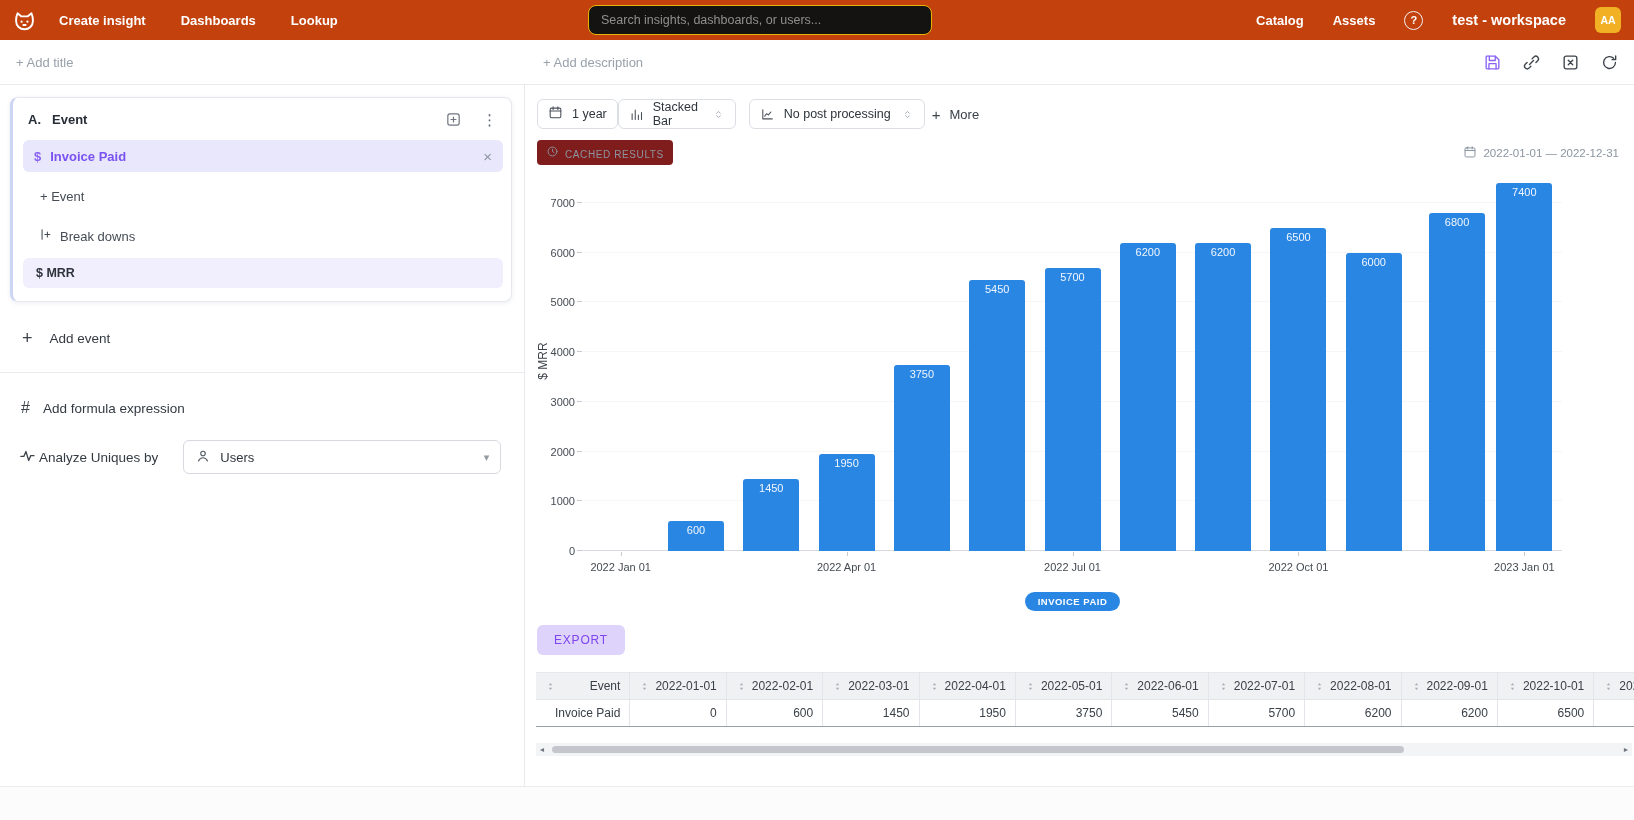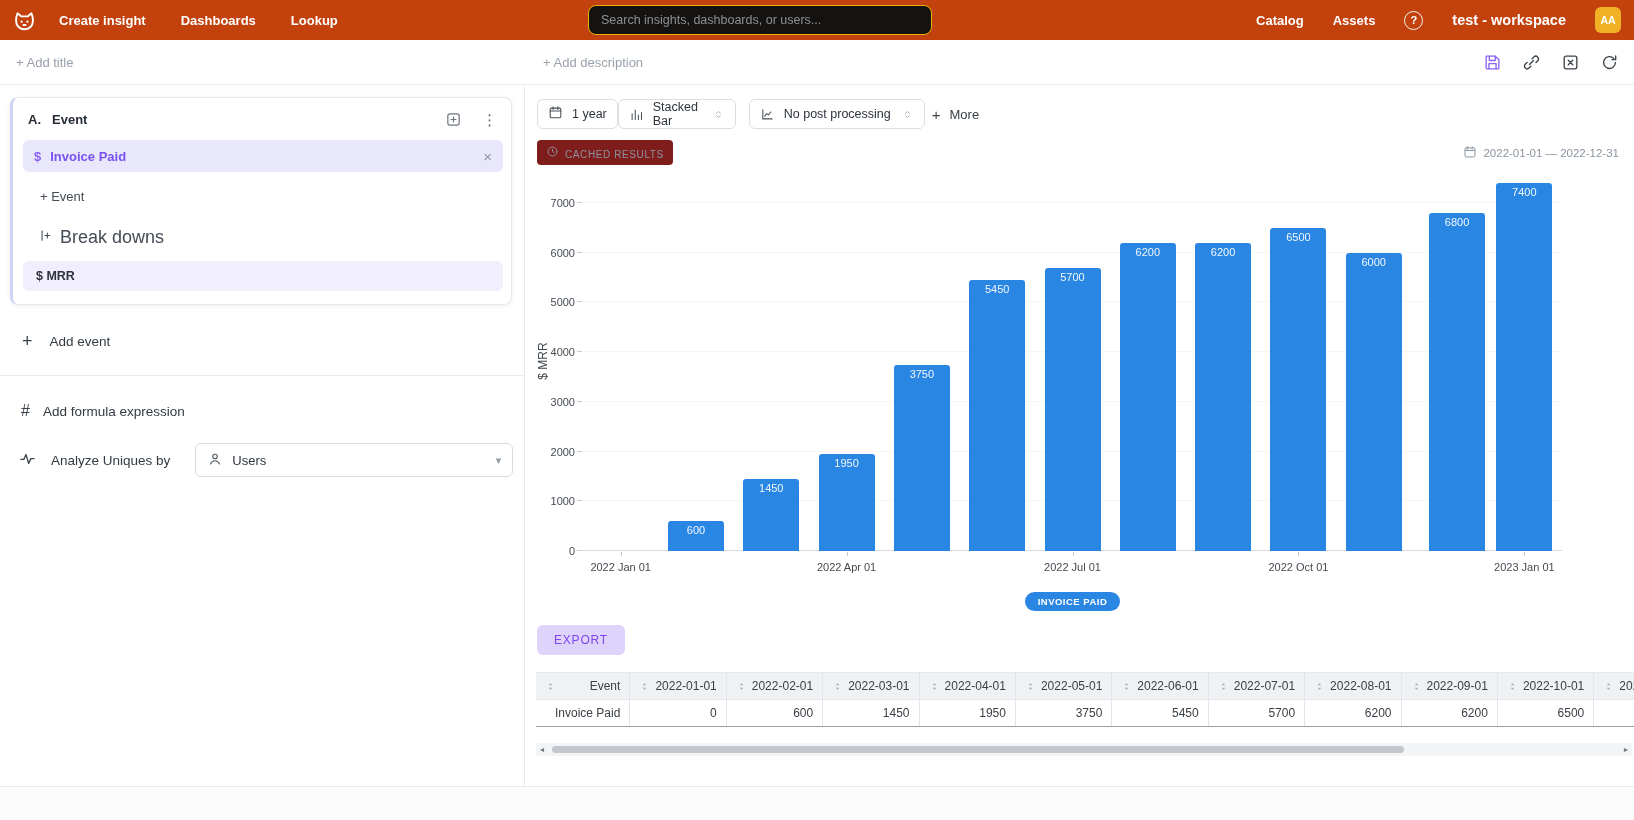--- a/index.html
+++ b/index.html
@@ -47,33 +47,33 @@
   .card-head{display:flex;align-items:center;padding:13px 14px 11px 15px;font-size:13px;font-weight:700;color:#262d37}
   .card-head .prefix{margin-right:11px}
   .card-head-icons{margin-left:auto;display:flex;align-items:center;gap:20px;color:#6e7680}
   .iconbtn{background:none;border:none;cursor:pointer;color:#6e7680;display:grid;place-items:center;padding:0}
   .kebab{font-size:15px;color:#5d646d;line-height:1}
   .event-pill{margin:1px 8px 0 10px;height:32px;background:#e9e7fb;border-radius:6px;display:flex;
     align-items:center;padding:0 11px;font-size:13px;font-weight:700;color:#7a52f0;cursor:pointer}
   .event-pill .sym{color:#8a63f4;margin-right:9px}
   .event-pill .close{margin-left:auto;color:#8f96a0;font-weight:400;font-size:15px;cursor:pointer}
   .filter-row{padding:17px 0 0 27px;font-size:13px;color:#454c55;cursor:pointer}
-  .bd-row{padding:23px 0 0 25px;font-size:18px;color:#454c55;display:flex;align-items:center;gap:7px;cursor:pointer}
+  .bd-row{padding:23px 0 0 25px;font-size:13px;color:#454c55;display:flex;align-items:center;gap:7px;cursor:pointer}
   .bd-row svg{color:#454c55}
   .mrr-row{margin:13px 8px 0 10px;height:30px;background:#f1effd;border-radius:6px;display:flex;
     align-items:center;padding:0 13px;font-size:12.5px;font-weight:700;color:#2e333b;cursor:pointer}
   
   .add-event{margin:27px 0 0 22px;display:flex;align-items:center;gap:17px;font-size:13.5px;color:#333a42;cursor:pointer}
   .plus-glyph{font-size:18px;color:#3c434b;font-weight:400;line-height:1}
   .divider{border-top:1px solid #e9ebee;margin-top:25px}
   .formula{margin:27px 0 0 21px;display:flex;align-items:center;gap:13px;font-size:13.5px;color:#333a42;cursor:pointer}
   .hash{font-size:16px;color:#3c434b;line-height:1}
   .analyze{margin:24px 0 0 19px;display:flex;align-items:center;font-size:13.5px;color:#333a42}
   .analyze svg{color:#3c434b}
-  .analyze .lbl{margin-left:14px}
+  .analyze .lbl{margin-left:2px}
   .analyze-select{margin-left:25px;width:318px;height:34px;border:1px solid #d6dade;border-radius:6px;
     display:flex;align-items:center;gap:9px;padding:0 11px;font-size:13px;color:#2f353c;cursor:pointer;background:#fff}
   .analyze-select svg{color:#555c65}
   .caret{margin-left:auto;color:#959ca4;font-size:11px}
   
   .toolbar{display:flex;align-items:center;padding:14px 0 0 12px}
   .ctrl{height:30px;border:1px solid #dbdfe4;border-radius:6px;background:#fff;display:flex;
     align-items:center;gap:9px;padding:0 10px;font-size:12.5px;color:#2e343c;cursor:pointer}
   .ctrl svg{color:#4a5059;flex:none}
   .ctrl .updown{margin-left:auto;color:#a2a8b0}

